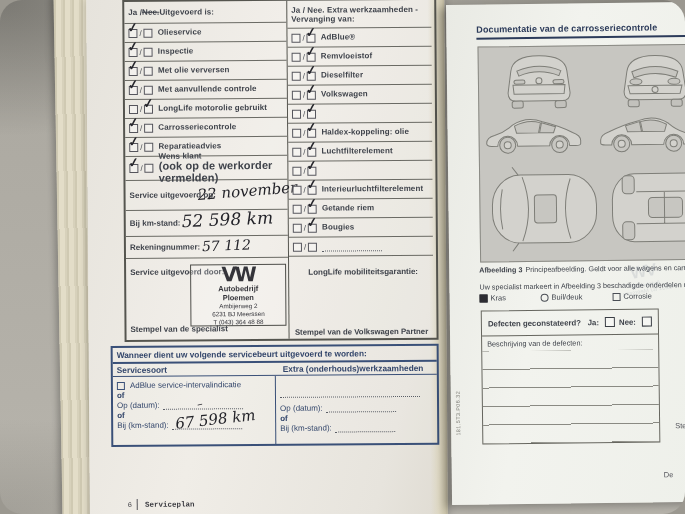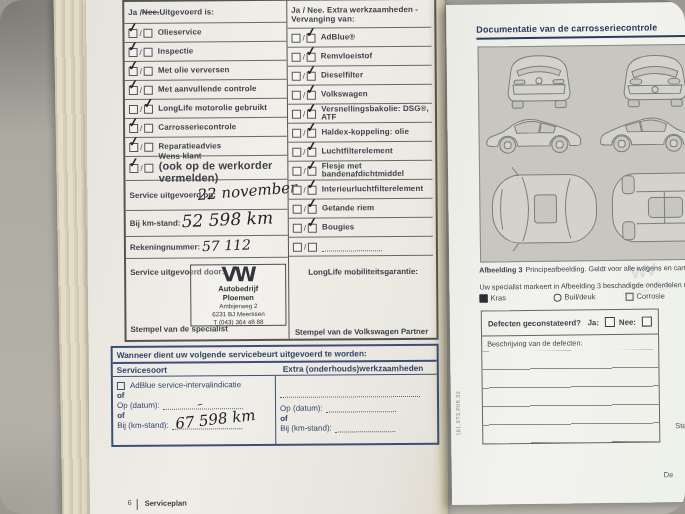--- a/index.html
+++ b/index.html
@@ -61,40 +61,40 @@
   .nbody{display:flex;position:relative;height:68px;}
   .ncol{width:162px;padding:3px 4px;box-sizing:border-box;font-size:8px;position:relative;}
   .ncol.r{border-left:1px solid #3a5078;width:162px;}
   .nline{margin:1px 0;display:flex;align-items:flex-end;gap:3px;white-space:nowrap;}
   .of{font-weight:bold;}
   .cbs{width:6px;height:6px;border:1px solid #3a5078;display:inline-block;flex:none;margin-right:2px;}
   .hw-nextkm{left:62px;top:36px;font-size:15px;transform:rotate(-6deg);}
   .hw-dash{left:84px;top:22px;font-size:11px;transform:rotate(-10deg);}
   .w60{width:60px}.w70{width:70px}.w80{width:80px}.w140{width:140px}
   
-  .footer{position:absolute;left:38px;bottom:8px;display:flex;color:#3c3c42;}
+  .footer{position:absolute;left:38px;bottom:8px;display:flex;align-items:center;color:#3c3c42;font-family:Liberation Mono, monospace;}
   .pnum{font-size:7px;margin-right:5px;}
   .fdiv{width:1px;height:11px;background:#55555a;margin-right:7px;}
   .ftitle{font-size:7.5px;font-weight:bold;}
   
   .pgR{left:446px;top:5px;width:256px;height:500px;transform:rotate(-.7deg);transform-origin:left top;
     background:linear-gradient(100deg,#e9eae4,#f2f3ee 40%,#eef0ea);
     box-shadow:-7px 3px 9px rgba(0,0,0,.28);color:#3f434b;}
   .rtitle{position:absolute;left:30px;top:20px;width:213px;font-size:9px;font-weight:bold;color:#2c3b5a;
     padding-bottom:3px;border-bottom:2px solid #2c3b5a;letter-spacing:.1px;}
   .panel{position:absolute;left:31px;top:42px;width:238px;height:214px;background:#c7c6c1;border:1px solid #8a8a84;overflow:hidden;}
   .car{position:absolute;}
   .car svg{display:block;}
   .flip{transform:scaleX(-1);}
   .rcap{position:absolute;left:30px;top:261px;font-size:7.2px;white-space:nowrap;color:#3e424a;}
   .rcap b{margin-right:3px;}
   .rinstr{position:absolute;left:30px;top:278px;font-size:7.2px;white-space:nowrap;color:#3e424a;}
   .legend{position:absolute;left:30px;top:289px;display:flex;width:230px;font-size:7.5px;color:#3e424a;}
   .leg{display:flex;align-items:center;gap:3px;}
-  .leg.l1{width:74px;align-items:flex-end;}.leg.l2{width:72px;}
+  .leg.l1{width:61px;align-items:flex-end;}.leg.l2{width:72px;}
   .mark-kras{width:6px;height:6px;background:#2c2c32;border:1px solid #2c2c32;}
   .mark-deuk{width:6px;height:6px;border:1px solid #4a4e55;border-radius:50%;}
   .mark-cor{width:6px;height:6px;border:1px solid #4a4e55;}
   .dbox{position:absolute;left:31px;top:306px;width:176px;height:132px;border:1px solid #66665f;}
   .dhead{display:flex;align-items:center;height:24px;border-bottom:1px solid #66665f;font-size:7.8px;font-weight:bold;padding:0 6px;gap:4px;}
   .dq{flex:1;}
   .dcb{width:8px;height:8px;border:1.3px solid #3a3e45;background:rgba(255,255,255,.4);margin-left:2px;}
   .ddesc{font-size:7.3px;padding:3px 5px 0 5px;}
   .dlines{position:absolute;left:0;right:0;top:40px;bottom:0;
     background:repeating-linear-gradient(180deg,rgba(0,0,0,0) 0 17.5px,#8a8a83 17.5px 18.5px);}
@@ -306,21 +306,20 @@
         <div class="trow h19">
           <span class="cbp">
               <span class="cb">
                 <i class="mk"></i>
               </span>
               <i class="sl">/</i>
               <span class="cb">
                 <i class="mk">✓</i>
               </span>
             </span>
-          <span class="lbl">Versnellingsbakolie: DSG®, ATF</span>
         </div>
         <div class="trow h19">
           <span class="cbp">
               <span class="cb">
                 <i class="mk"></i>
               </span>
               <i class="sl">/</i>
               <span class="cb">
                 <i class="mk">✓</i>
               </span>
@@ -342,21 +341,20 @@
         <div class="trow h19">
           <span class="cbp">
               <span class="cb">
                 <i class="mk"></i>
               </span>
               <i class="sl">/</i>
               <span class="cb">
                 <i class="mk">✓</i>
               </span>
             </span>
-          <span class="lbl">Flesje met bandenafdichtmiddel</span>
         </div>
         <div class="trow h19">
           <span class="cbp">
               <span class="cb">
                 <i class="mk"></i>
               </span>
               <i class="sl">/</i>
               <span class="cb">
                 <i class="mk">✓</i>
               </span>

